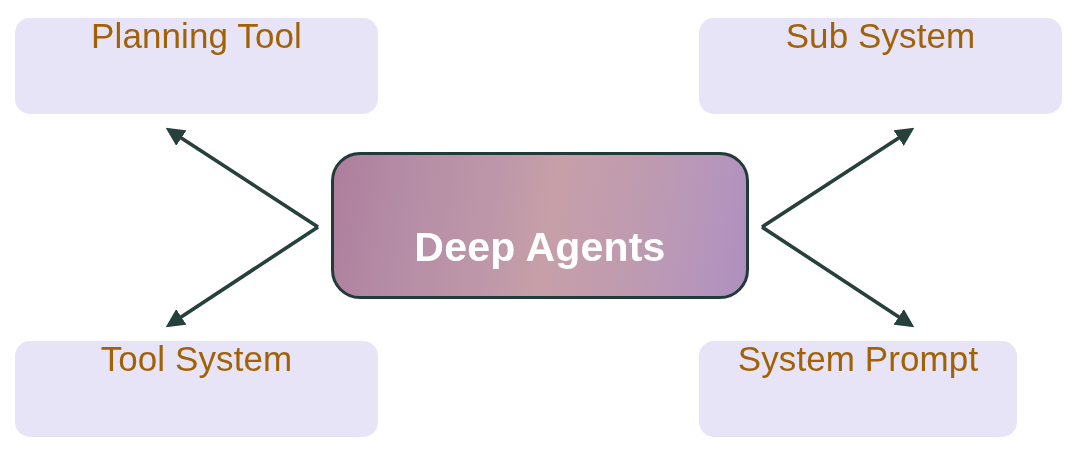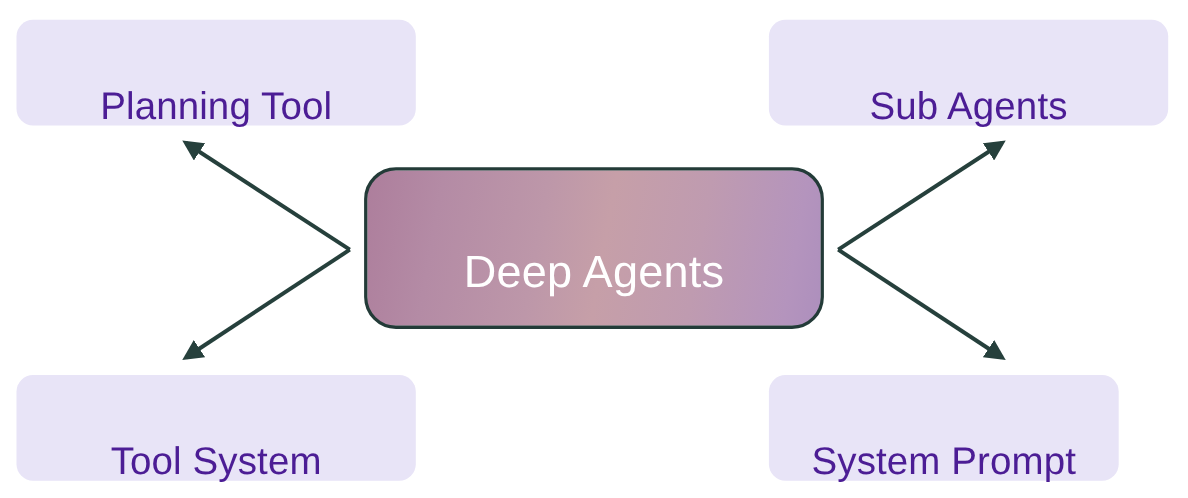--- a/index.html
+++ b/index.html
@@ -22,25 +22,25 @@
     left: 0;
     top: 0;
     width: 1080px;
     height: 453px;
     pointer-events: none;
   }
   .node-box {
     position: absolute;
     box-sizing: border-box;
     display: flex;
-    align-items: flex-end;
+    align-items: flex-start;
     justify-content: center;
     background: #e8e4f7;
     border-radius: 15px;
-    color: #4c1d95;
+    color: #a16207;
   }
   .node-label {
     font-size: 35px;
     font-weight: 400;
     letter-spacing: 0.1px;
     line-height: 1;
     white-space: nowrap;
   }
   #node-planning-tool { left: 15px;  top: 18px;  width: 363px; height: 96px; }
   #node-sub-agents    { left: 699px; top: 18px;  width: 363px; height: 96px; }
@@ -63,21 +63,21 @@
                 #ad7e9c 0%,
                 #b48ba5 16%,
                 #bd97a9 38%,
                 #c69fa8 52%,
                 #bf9bb0 72%,
                 #b494bd 92%,
                 #ad8fbd 100%);
   }
   #node-deep-agents .center-label {
     font-size: 41px;
-    font-weight: 400;
+    font-weight: 700;
     color: #ffffff;
     letter-spacing: 0.2px;
     line-height: 1;
     white-space: nowrap;
     margin-top: 44px;
   }
 </style>
 </head>
 <body>
 
@@ -97,21 +97,21 @@
     <path d="M762,227 L911,130" fill="none" stroke="#26403c" stroke-width="3.6" stroke-linecap="butt" marker-end="url(#arrowhead)"></path>
 
     <path d="M762,227 L911,325" fill="none" stroke="#26403c" stroke-width="3.6" stroke-linecap="butt" marker-end="url(#arrowhead)"></path>
   </svg>
 
   <div class="node-box" id="node-planning-tool">
     <span class="node-label">Planning Tool</span>
   </div>
 
   <div class="node-box" id="node-sub-agents">
-    <span class="node-label">Sub Agents</span>
+    <span class="node-label">Sub System</span>
   </div>
 
   <div class="node-box" id="node-file-system">
     <span class="node-label">Tool System</span>
   </div>
 
   <div class="node-box" id="node-system-prompt">
     <span class="node-label">System Prompt</span>
   </div>
 

